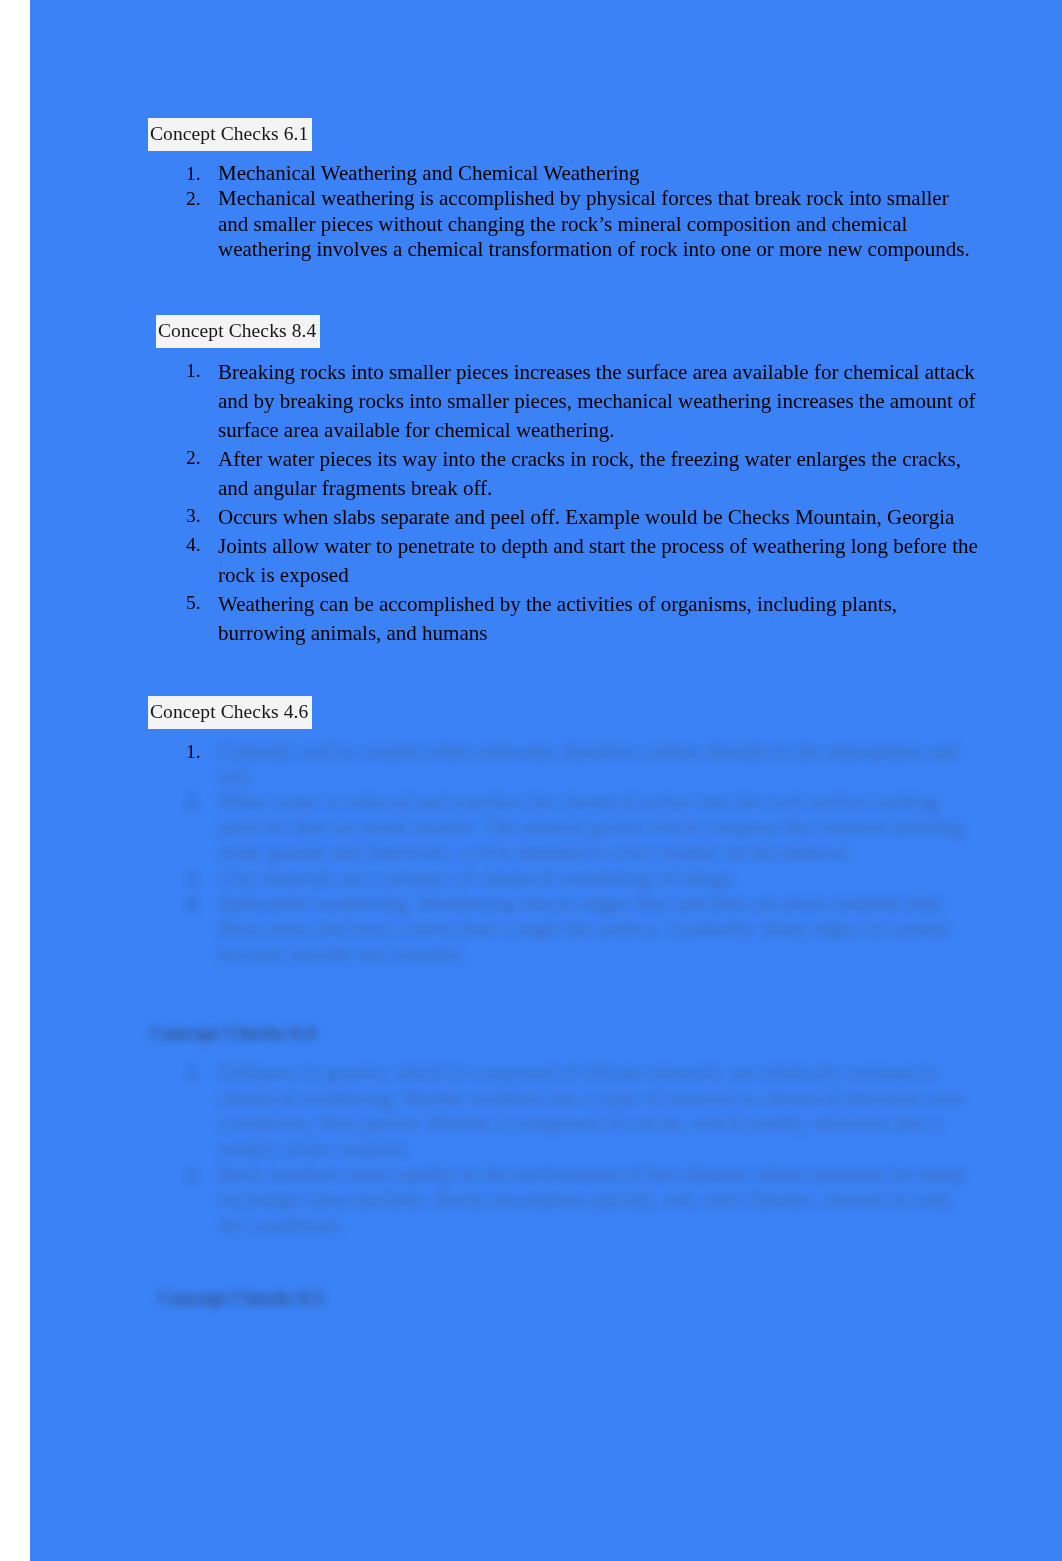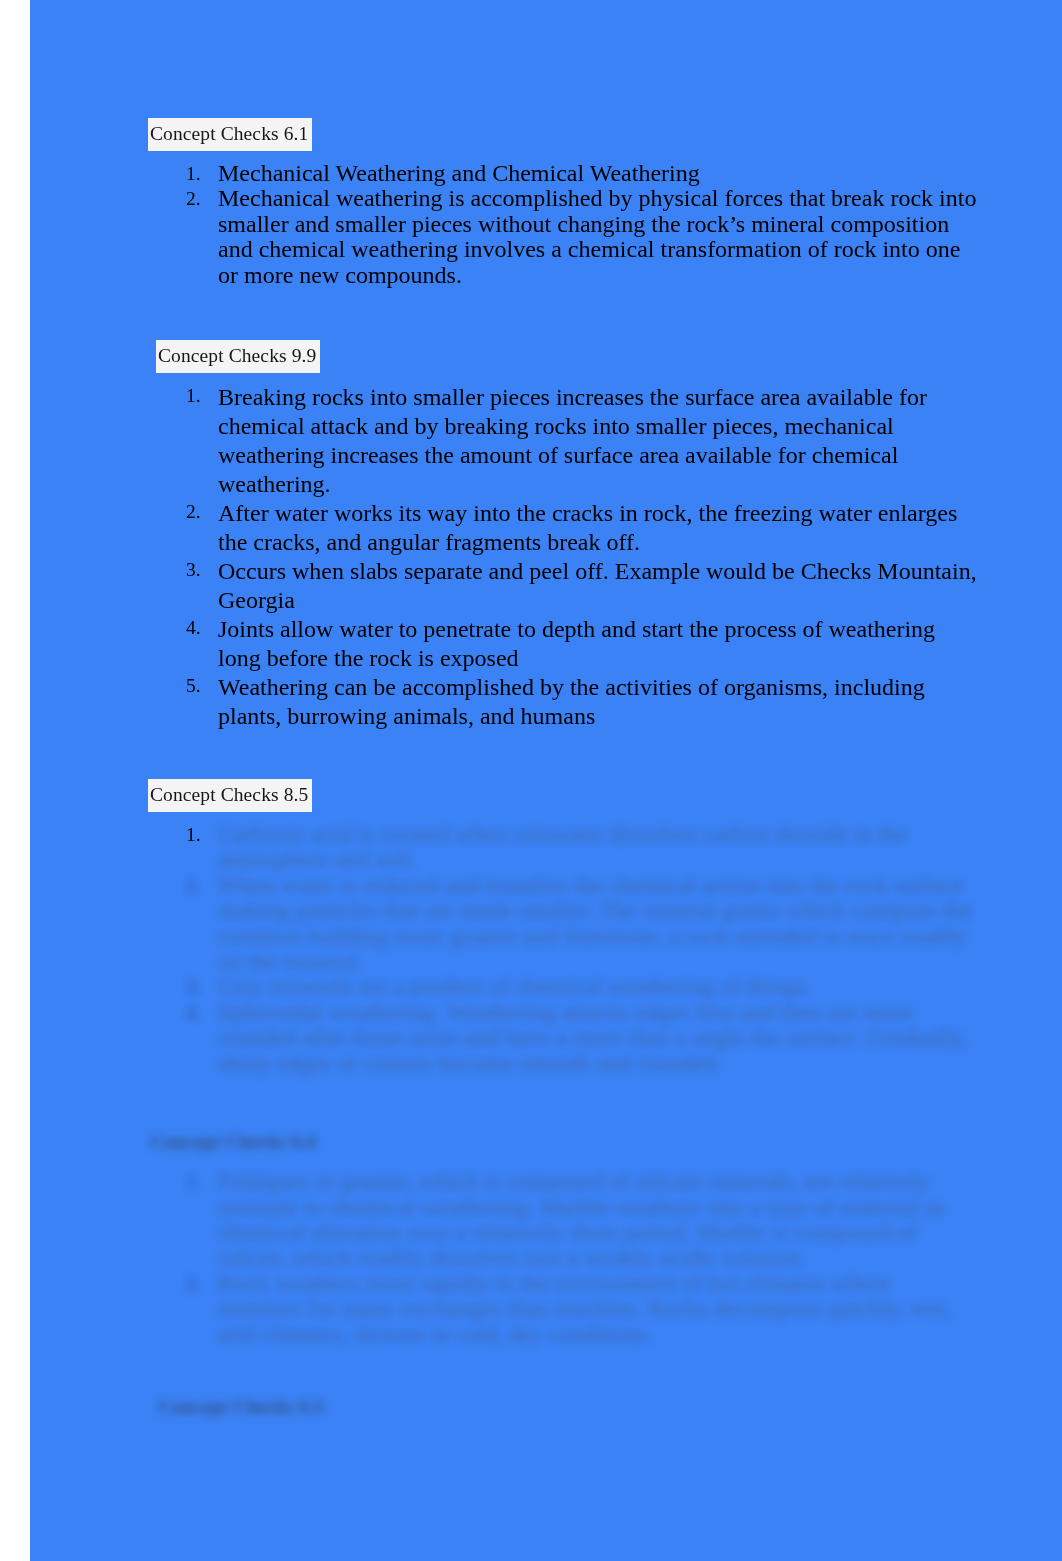--- a/index.html
+++ b/index.html
@@ -56,21 +56,21 @@
     margin: 10px 0 0 0;
     padding: 0;
     list-style: none;
     counter-reset: itemnum;
   }
 
   ol.items > li {
     position: relative;
     counter-increment: itemnum;
     padding-left: 70px;
-    font-size: 24px;
+    font-size: 21px;
     line-height: 25.4px;
     margin-bottom: 0px;
   }
 
   ol.items > li::before {
     content: counter(itemnum) ".";
     position: absolute;
     left: 38px;
     top: 0;
     width: 24px;
@@ -126,44 +126,44 @@
         </li>
         <li>
           <span>Mechanical weathering is accomplished by physical forces that break rock into smaller and smaller pieces without changing the rock’s mineral composition and chemical weathering involves a chemical transformation of rock into one or more new compounds.</span>
         </li>
       </ol>
     </div>
 
     <div class="spacer-after-61"></div>
 
     <div class="section">
-      <div class="section-heading heading-indent-2">Concept Checks 9.9</div>
+      <div class="section-heading heading-indent-2">Concept Checks 8.4</div>
       <ol class="items loose">
         <li>
           <span>Breaking rocks into smaller pieces increases the surface area available for chemical attack and by breaking rocks into smaller pieces, mechanical weathering increases the amount of surface area available for chemical weathering.</span>
         </li>
         <li>
-          <span>After water works its way into the cracks in rock, the freezing water enlarges the cracks, and angular fragments break off.</span>
+          <span>After water pieces its way into the cracks in rock, the freezing water enlarges the cracks, and angular fragments break off.</span>
         </li>
         <li>
           <span>Occurs when slabs separate and peel off. Example would be Checks Mountain, Georgia</span>
         </li>
         <li>
           <span>Joints allow water to penetrate to depth and start the process of weathering long before the rock is exposed</span>
         </li>
         <li>
           <span>Weathering can be accomplished by the activities of organisms, including plants, burrowing animals, and humans</span>
         </li>
       </ol>
     </div>
 
     <div class="spacer-after-62"></div>
 
     <div class="section">
-      <div class="section-heading heading-indent-1">Concept Checks 8.5</div>
+      <div class="section-heading heading-indent-1">Concept Checks 4.6</div>
       <ol class="items">
         <li class="sharp-num">
           <span class="blurred">Carbonic acid is created when rainwater dissolves carbon dioxide in the atmosphere and soil.</span>
         </li>
         <li class="blurred-num">
           <span class="blurred">When water is reduced and transfers the chemical action into the rock surface making particles that are made smaller. The mineral grains which compose the common building stone granite and limestone, a rock intended to react readily on the mineral.</span>
         </li>
         <li class="blurred-num">
           <span class="blurred">Clay minerals are a product of chemical weathering of things.</span>
         </li>

